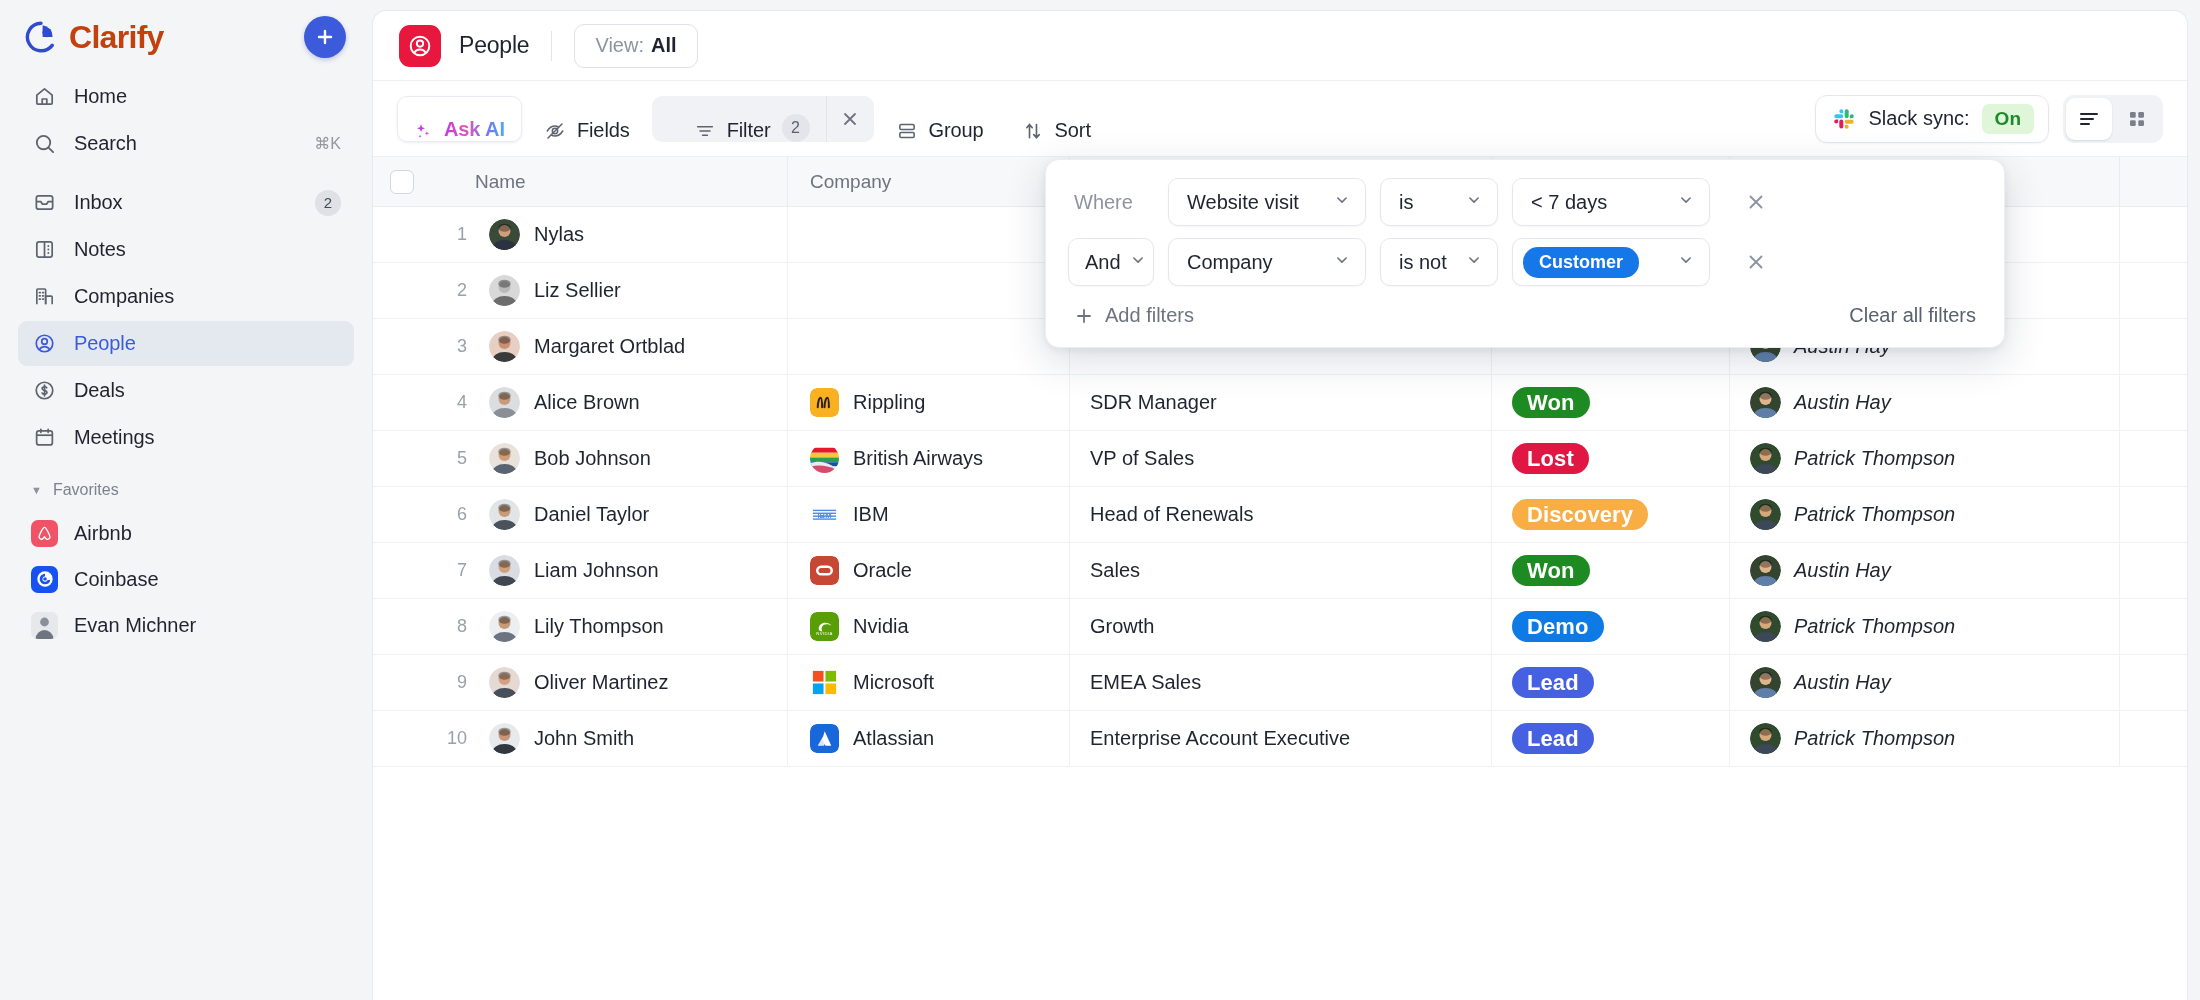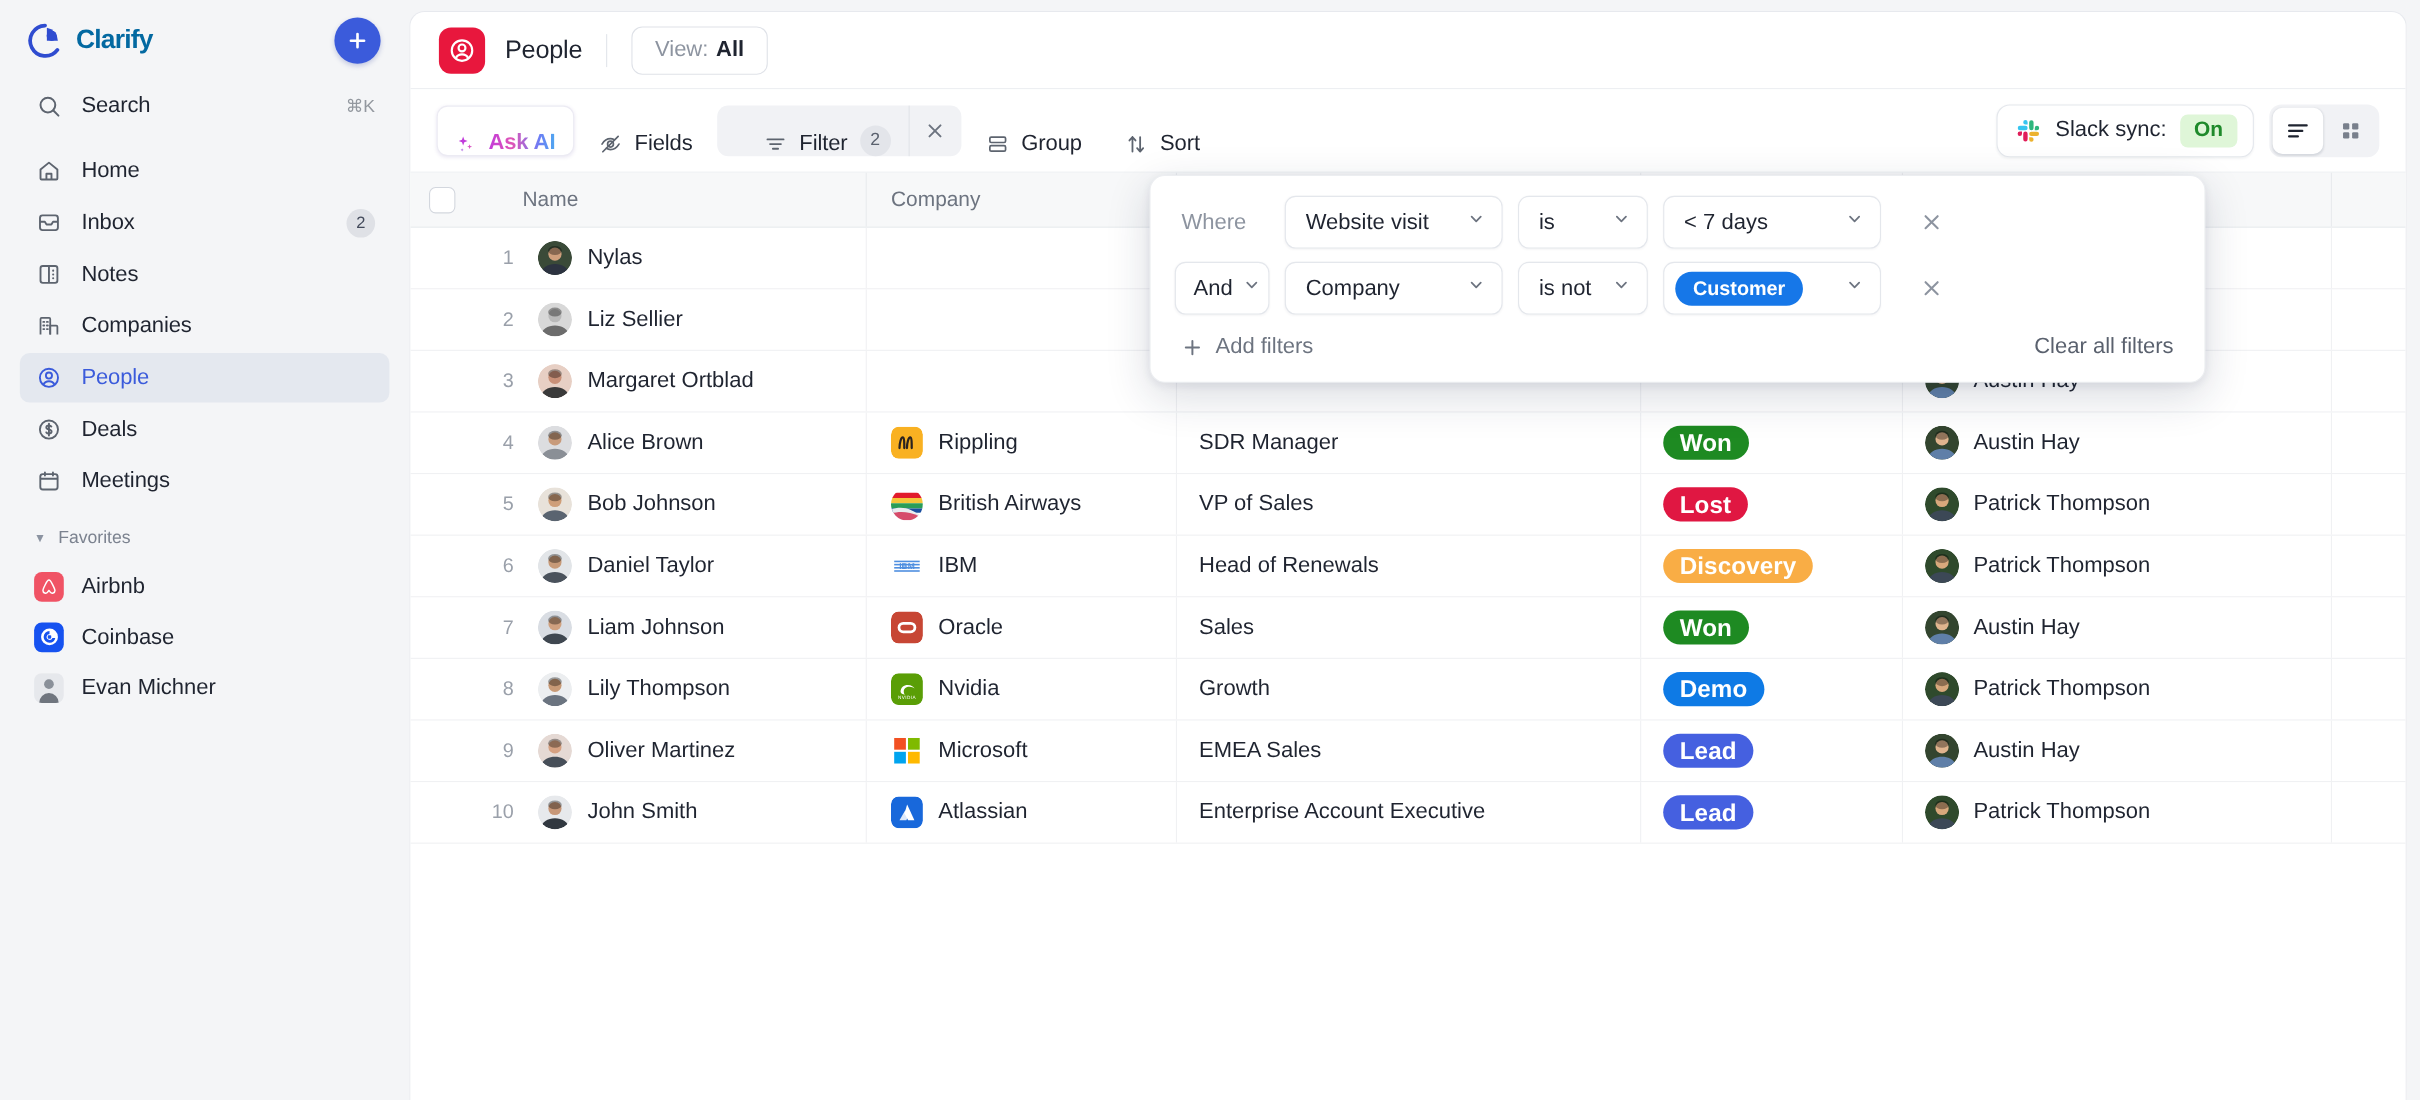--- a/index.html
+++ b/index.html
@@ -19,21 +19,21 @@
     padding: 0 18px;
     position: relative;
   }
   .sb-top {
     height: 74px; display: flex; align-items: center;
     justify-content: space-between; padding: 0 8px 0 6px;
   }
   .brand { display: flex; align-items: center; gap: 11px; }
   .brand-mark { width: 34px; height: 34px; display:block; }
   .brand-name {
-    font-size: 24px; font-weight: 700; color: #0369a1; letter-spacing: -0.7px;
+    font-size: 32px; font-weight: 700; color: #c2410c; letter-spacing: -0.7px;
   }
   .plus-btn {
     width: 42px; height: 42px; border-radius: 50%;
     background: #3b5bdb; display: flex; align-items: center; justify-content: center;
     box-shadow: 0 2px 5px rgba(40,60,160,.25); cursor: pointer; border: none;
   }
   .plus-btn svg { display:block; }
 
   .sb-row {
     height: 45px; display: flex; align-items: center; gap: 16px;
@@ -151,21 +151,21 @@
     height: 56px; display: flex; align-items: center; border-bottom: 1px solid #f0f1f3;
     font-size: 20px; color: #1f2430;
   }
   .c-check { width: 58px; display: flex; align-items: center; justify-content: center; flex: 0 0 58px; }
   .chk { width: 24px; height: 24px; border: 1.5px solid #d3d7de; border-radius: 6px; background: #fff; cursor: pointer; }
   .c-num { width: 36px; flex: 0 0 36px; text-align: right; font-size: 18px; color: #9aa0aa; }
   .c-name { flex: 0 0 320px; display: flex; align-items: center; gap: 14px; padding-left: 22px; }
   .c-company { flex: 0 0 282px; display: flex; align-items: center; gap: 14px; padding-left: 22px; border-left: 1px solid #f0f1f3; height: 100%; }
   .c-title { flex: 0 0 422px; display: flex; align-items: center; padding-left: 20px; border-left: 1px solid #f0f1f3; height: 100%; }
   .c-status { flex: 0 0 238px; display: flex; align-items: center; padding-left: 20px; border-left: 1px solid #f0f1f3; height: 100%; }
-  .c-owner { flex: 0 0 390px; display: flex; align-items: center; gap: 13px; padding-left: 20px; border-left: 1px solid #f0f1f3; height: 100%; }
+  .c-owner { flex: 0 0 390px; display: flex; align-items: center; gap: 13px; padding-left: 20px; border-left: 1px solid #f0f1f3; height: 100%; font-style: italic; }
   .c-tail { flex: 1; border-left: 1px solid #f0f1f3; height: 100%; }
   .thead .c-name, .thead .c-company, .thead .c-title, .thead .c-status, .thead .c-owner, .thead .c-tail { border-left-color: #e9ebee; }
 
   .av { width: 31px; height: 31px; border-radius: 50%; flex: 0 0 31px; overflow:hidden; display:block; }
   .logo { width: 29px; height: 29px; border-radius: 7px; flex: 0 0 29px; display: flex; align-items: center; justify-content: center; overflow: hidden; }
   .pill {
     display: inline-flex; align-items: center; justify-content: center;
     height: 31px; padding: 0 15px; border-radius: 16px;
     color: #fff; font-size: 22px; font-weight: 700; letter-spacing: 0.1px;
   }
@@ -217,39 +217,39 @@
         </svg>
         <span class="brand-name">Clarify</span>
       </div>
       <button class="plus-btn">
         <svg width="20" height="20" viewBox="0 0 20 20">
           <path d="M10 4v12M4 10h12" stroke="#fff" stroke-width="2.4" stroke-linecap="round"></path>
         </svg>
       </button>
     </div>
 
+    <div class="sb-row">
+      <span class="ico">
+        <svg width="23" height="23" viewBox="0 0 24 24" fill="none" stroke="#5d646f" stroke-width="1.8" stroke-linejoin="round">
+          <path d="M4 10.5 12 4l8 6.5V19a1 1 0 0 1-1 1H5a1 1 0 0 1-1-1z"></path>
+            <path d="M9.6 20v-5.4h4.8V20"></path>
+        </svg>
+      </span>
+      <span class="lbl">Home</span>
+    </div>
+
     <div class="sb-row sb-search">
       <span class="ico">
         <svg width="23" height="23" viewBox="0 0 24 24" fill="none" stroke="#5d646f" stroke-width="1.9">
           <circle cx="11" cy="11" r="7"></circle>
             <path d="M16.2 16.2 L21 21" stroke-linecap="round"></path>
         </svg>
       </span>
       <span class="lbl">Search</span>
       <span class="kbd">⌘K</span>
-    </div>
-
-    <div class="sb-row">
-      <span class="ico">
-        <svg width="23" height="23" viewBox="0 0 24 24" fill="none" stroke="#5d646f" stroke-width="1.8" stroke-linejoin="round">
-          <path d="M4 10.5 12 4l8 6.5V19a1 1 0 0 1-1 1H5a1 1 0 0 1-1-1z"></path>
-            <path d="M9.6 20v-5.4h4.8V20"></path>
-        </svg>
-      </span>
-      <span class="lbl">Home</span>
     </div>
 
     <div class="sb-row">
       <span class="ico">
         <svg width="23" height="23" viewBox="0 0 24 24" fill="none" stroke="#5d646f" stroke-width="1.8" stroke-linejoin="round">
           <rect x="3.5" y="5" width="17" height="14" rx="2.4"></rect>
             <path d="M3.5 11h4.6l1.6 2.6h4.6L15.9 11h4.6"></path>
         </svg>
       </span>
       <span class="lbl">Inbox</span>

